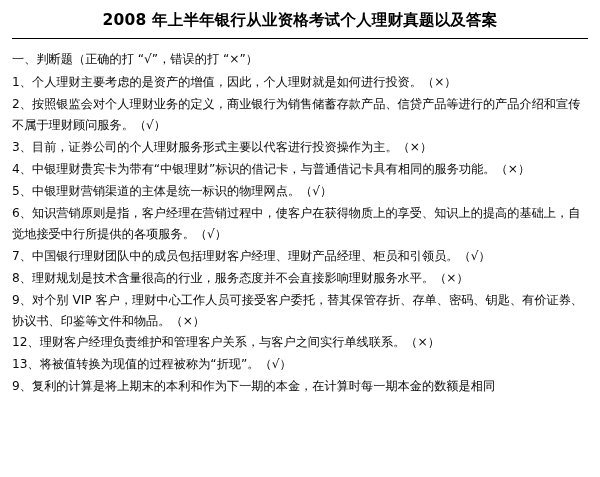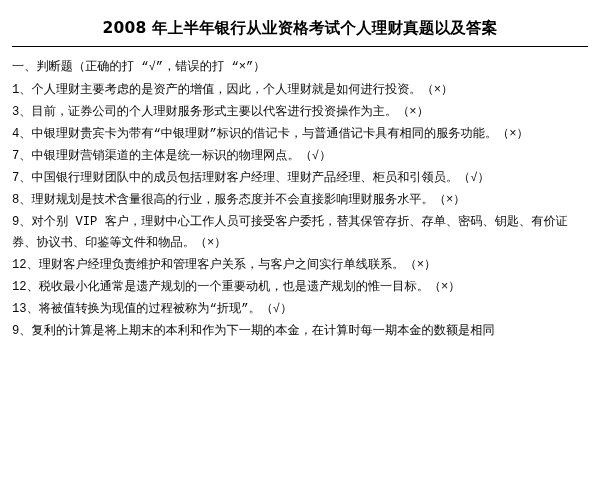--- a/index.html
+++ b/index.html
@@ -20,62 +20,62 @@
     box-sizing: border-box;
     padding: 10px 12px 0 12px;
   }
   .doc-title {
     text-align: center;
     font-size: 15.5px;
     font-weight: bold;
     color: #000000;
     letter-spacing: 0.2px;
     line-height: 1.4;
-    margin: 8px 0 6px 0;
+    margin: 0 0 6px 0;
   }
   .title-rule {
     border: none;
     border-top: 1px solid #000000;
     margin: 0 0 10px 0;
     height: 0;
   }
   .body-text {
     font-size: 12.2px;
     color: #0b0b0b;
     line-height: 1.72;
     text-align: left;
   }
   .para {
     margin: 0 0 1px 0;
     white-space: normal;
     word-break: break-all;
-    font-family: Liberation Mono, monospace;
   }
   .section-head {
     margin-bottom: 2px;
   }
 </style>
 </head>
 <body>
 
 <div class="page">
 
   <div class="doc-title">2008 年上半年银行从业资格考试个人理财真题以及答案</div>
   <hr class="title-rule">
 
   <div class="body-text">
 
     <p class="para section-head">一、判断题（正确的打 “√”，错误的打 “×”）</p>
 
     <p class="para">1、个人理财主要考虑的是资产的增值，因此，个人理财就是如何进行投资。（×）</p>
+    <p class="para">2、按照银监会对个人理财业务的定义，商业银行为销售储蓄存款产品、信贷产品等进行的产品介绍和宣传不属于理财顾问服务。（√）</p>
     <p class="para">3、目前，证券公司的个人理财服务形式主要以代客进行投资操作为主。（×）</p>
     <p class="para">4、中银理财贵宾卡为带有“中银理财”标识的借记卡，与普通借记卡具有相同的服务功能。（×）</p>
-    <p class="para">7、中银理财营销渠道的主体是统一标识的物理网点。（√）</p>
+    <p class="para">5、中银理财营销渠道的主体是统一标识的物理网点。（√）</p>
+    <p class="para">6、知识营销原则是指，客户经理在营销过程中，使客户在获得物质上的享受、知识上的提高的基础上，自觉地接受中行所提供的各项服务。（√）</p>
     <p class="para">7、中国银行理财团队中的成员包括理财客户经理、理财产品经理、柜员和引领员。（√）</p>
     <p class="para">8、理财规划是技术含量很高的行业，服务态度并不会直接影响理财服务水平。（×）</p>
     <p class="para">9、对个别 VIP 客户，理财中心工作人员可接受客户委托，替其保管存折、存单、密码、钥匙、有价证券、协议书、印鉴等文件和物品。（×）</p>
     <p class="para">12、理财客户经理负责维护和管理客户关系，与客户之间实行单线联系。（×）</p>
-    <p class="para">12、税收最小化通常是遗产规划的一个重要动机，也是遗产规划的惟一目标。（×）</p>
     <p class="para">13、将被值转换为现值的过程被称为“折现”。（√）</p>
     <p class="para">9、复利的计算是将上期末的本利和作为下一期的本金，在计算时每一期本金的数额是相同</p>
 
   </div>
 </div>
 
 </body></html>

